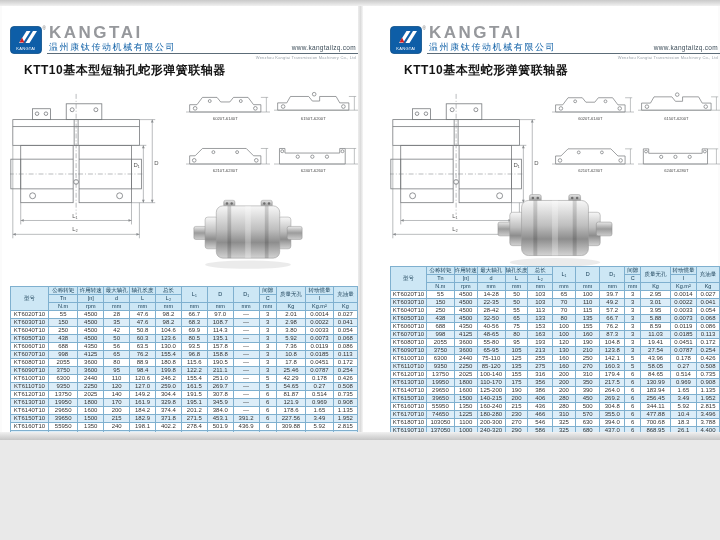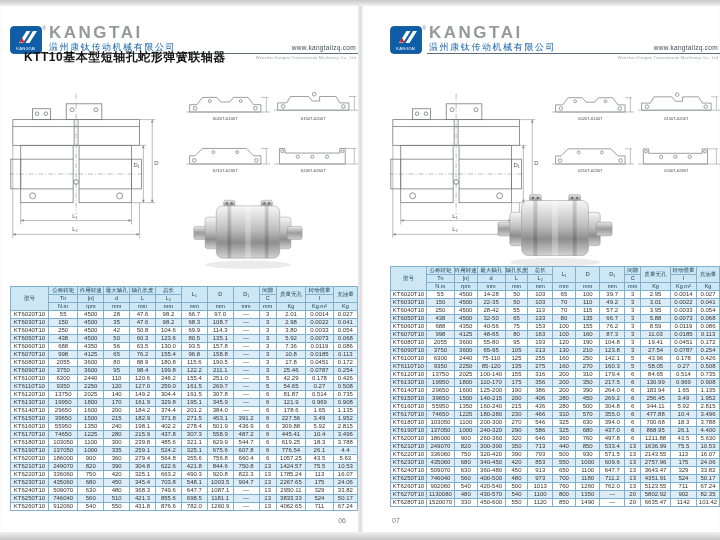--- a/index.html
+++ b/index.html
@@ -1,35 +1,35 @@
 <!DOCTYPE html>
 <html><head>
 <meta charset="utf-8">
 <style>
   html,body{margin:0;padding:0;background:#e9e9e9;}
-  .sheet{position:relative;width:720px;height:540px;background:#fbfbfb;overflow:hidden;
+  .sheet{position:relative;width:720px;height:440px;background:#fbfbfb;overflow:hidden;
          font-family:"Liberation Sans","DejaVu Sans",sans-serif;}
   .edge-top{position:absolute;left:0;top:0;width:720px;height:6px;background:linear-gradient(#c9c9c9,#f1f1f1);}
   .edge-bottom{position:absolute;left:0;bottom:0;width:720px;height:8px;background:linear-gradient(#f1f1f1,#c6c6c6);}
   .gutter{position:absolute;left:358px;top:6px;width:5px;height:526px;background:linear-gradient(90deg,#ededed,#dcdcdc,#f6f6f6);}
   .page{position:absolute;top:6px;height:526px;background:#fff;}
   #page-left{left:2px;width:356px;}
   #page-right{left:363px;width:355px;}
   .inner{position:absolute;top:0;height:100%;}
   #page-left .inner{left:8px;width:348px;}
   #page-right .inner{left:27px;width:330px;}
 
   
   .logo{position:absolute;left:0;top:19px;width:37px;height:29px;}
   .brand{position:absolute;left:39px;top:17px;font-size:17px;font-weight:bold;color:#96989c;letter-spacing:2.5px;white-space:nowrap;}
   .company{position:absolute;left:39px;top:35px;font-size:9px;font-weight:normal;color:#1262a8;letter-spacing:1.6px;white-space:nowrap;}
   .rule{position:absolute;left:37px;top:47px;right:0;height:1px;background:#5c6c78;}
   .website{position:absolute;right:2px;top:38px;font-size:6.5px;color:#3c4c58;letter-spacing:.3px;}
   .tagline{position:absolute;right:2px;top:49px;font-size:4px;color:#9aa3ab;letter-spacing:.2px;}
-  .title{position:absolute;left:14px;top:43px;font-size:12px;font-weight:bold;color:#141414;letter-spacing:.5px;white-space:nowrap;}
+  .title{position:absolute;left:14px;top:56px;font-size:12px;font-weight:bold;color:#141414;letter-spacing:.5px;white-space:nowrap;}
 
   
   .main-draw{position:absolute;left:0;top:80px;width:152px;height:178px;}
   .covers{position:absolute;top:82px;display:grid;grid-template-columns:1fr 1fr;grid-row-gap:4px;grid-column-gap:4px;}
   #page-left .covers{left:176px;width:172px;}
   #page-right .covers{left:162px;width:168px;}
   .cover-cell{width:100%;height:48px;}
   .photo{position:absolute;}
   #page-left .photo{left:182px;top:186px;width:112px;height:80px;}
   #page-right .photo{left:106px;top:180px;width:118px;height:84px;}
@@ -649,20 +649,21 @@
         <path d="M9.5 17.5 L14.5 17.5 L12 12.5 Z" fill="#cf2026"></path>
         <rect x="2.5" y="20.5" width="27" height="6" fill="#0e5ea7"></rect>
         <text x="16" y="25.4" font-size="4" fill="#ffffff" text-anchor="middle" letter-spacing="0.3">KANGTAI</text>
         <text x="32.5" y="5" font-size="4.5" fill="#6a6a6a">®</text>
       </svg>
       <div class="brand">KANGTAI</div>
       <div class="company">温州康钛传动机械有限公司</div>
       <div class="rule"></div>
       <div class="website">www.kangtailzq.com</div>
       <div class="tagline">Wenzhou Kangtai Transmission Machinery Co., Ltd</div>
+      <div class="title">KTT10基本型蛇形弹簧联轴器</div>
 
       <svg class="main-draw" viewBox="0 0 152 180">
         <line class="dim" x1="66" y1="8" x2="66" y2="130" stroke-dasharray="5,2,1,2"></line>
         <line class="dim" x1="-2" y1="89" x2="134" y2="89" stroke-dasharray="5,2,1,2"></line>
         <rect x="22" y="23" width="18" height="11" class="ln" fill="#c9c9c9"></rect>
         <circle cx="26.5" cy="28" r="1.8" class="ln" fill="#fff"></circle>
         <circle cx="35.5" cy="28" r="1.8" class="ln" fill="#fff"></circle>
         <rect x="56" y="18" width="36" height="16" class="ln" fill="#c9c9c9"></rect>
         <circle cx="62" cy="24" r="2" class="ln" fill="#fff"></circle>
         <circle cx="86" cy="24" r="2" class="ln" fill="#fff"></circle>

